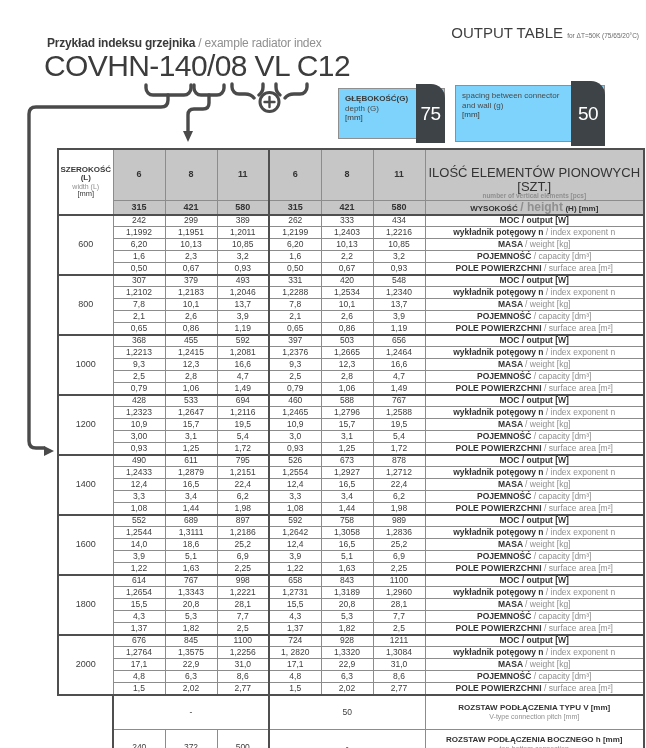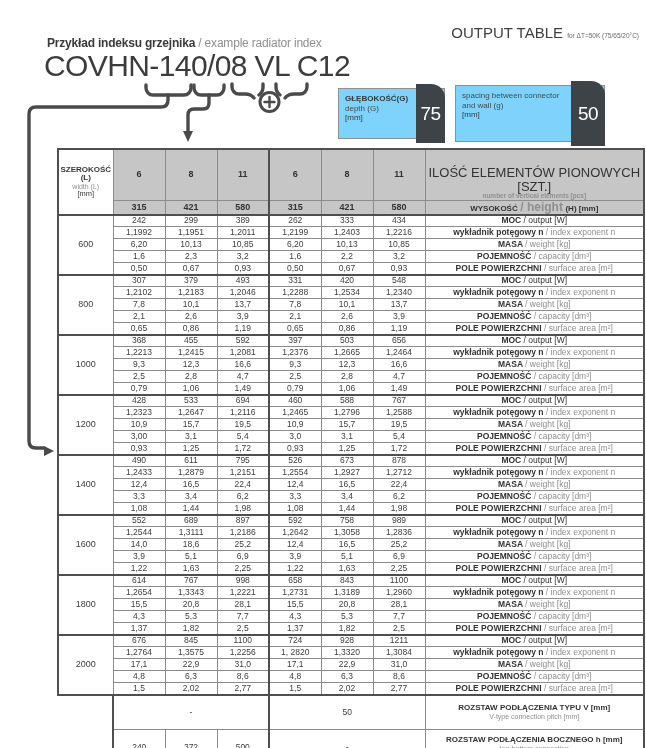--- a/index.html
+++ b/index.html
@@ -51,21 +51,21 @@
   td.bleft{border-left:2px solid #4f4f4f;}
   td.bbot{border-bottom:2px solid #4f4f4f;}
   .whead1{font-size:8px;font-weight:bold;color:#3a3a3a;}
   .whead2{font-size:7px;color:#8f8f8f;}
   .whead3{font-size:7.5px;color:#3a3a3a;}
   .lab1{font-size:13px;font-weight:normal;color:#333;margin-top:16px;}
   .lab2{font-size:6.5px;color:#8f8f8f;}
   .rl-pl{font-weight:bold;color:#333;}
   .rl-en{color:#8f8f8f;}
   .rl-dk{color:#333;}
-  td.moc-label .rl-en{color:#333;font-weight:normal;}
+  td.moc-label .rl-en{color:#333;font-weight:bold;}
   .blab1{font-size:8px;font-weight:bold;color:#333;line-height:1.25;}
   .blab2{font-size:7px;color:#8f8f8f;line-height:1.2;}
   svg.annot{position:absolute;left:0;top:0;pointer-events:none;}
 </style>
 </head>
 <body>
 
 <div class="abs caption">
   <span class="pl">Przykład indeksu grzejnika</span>
   <span class="en">/ example radiator index</span>

